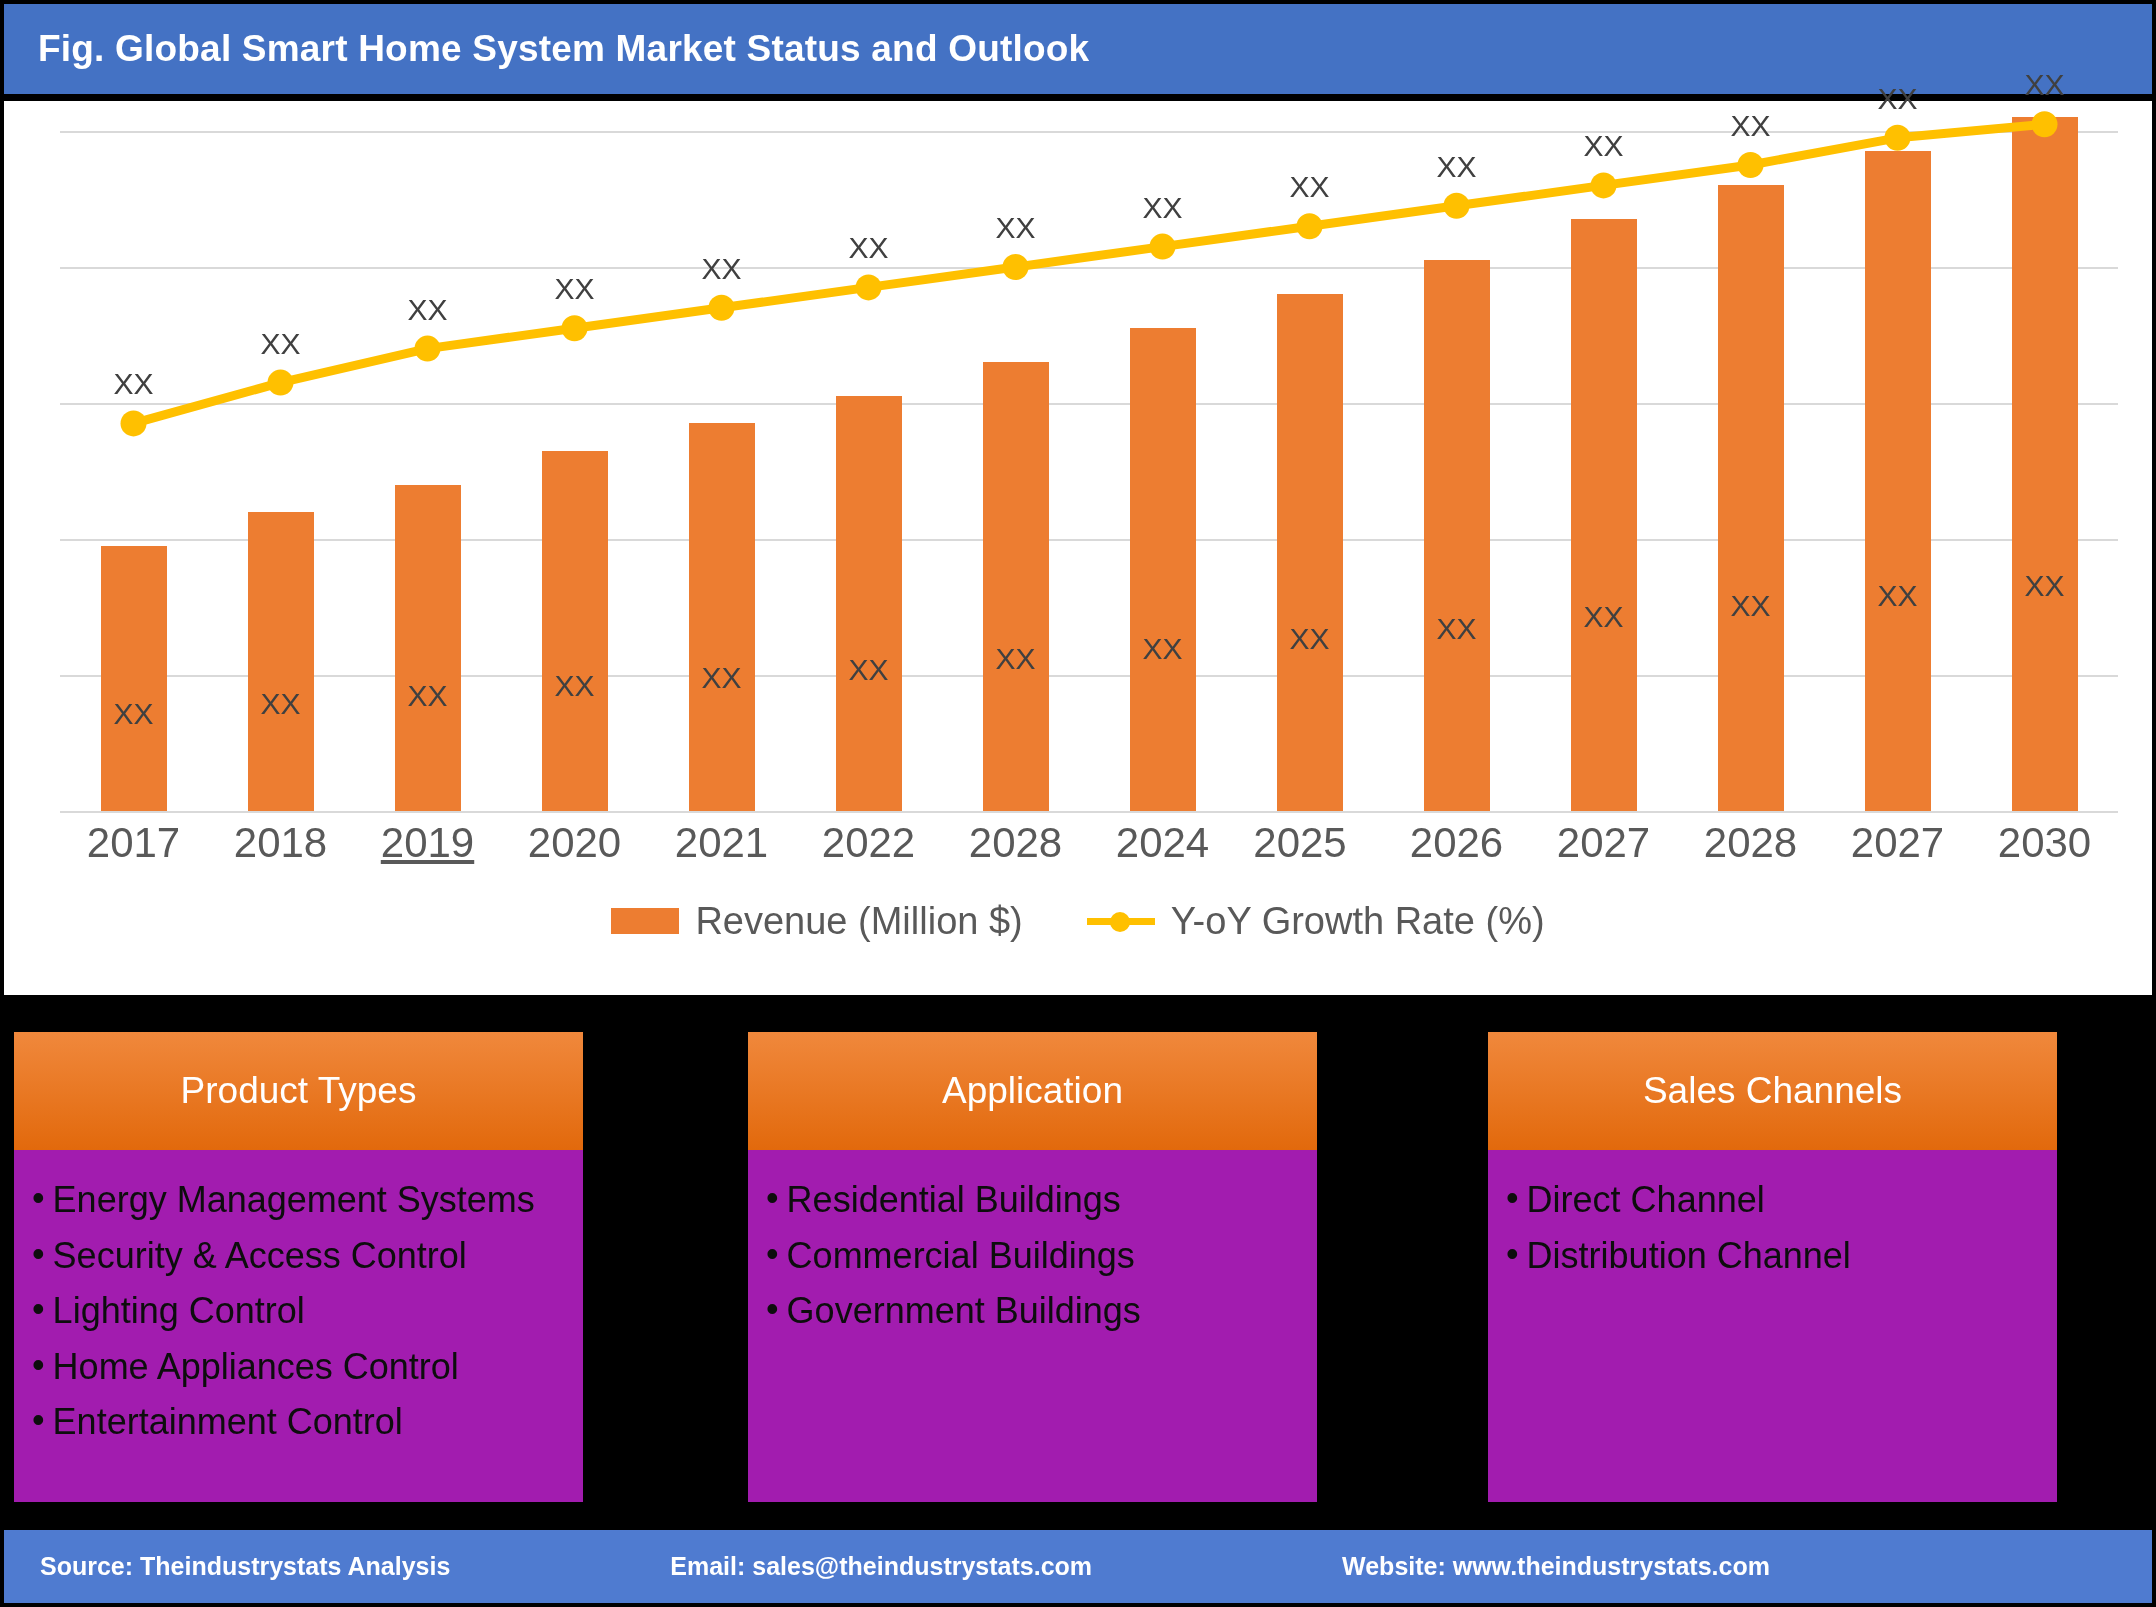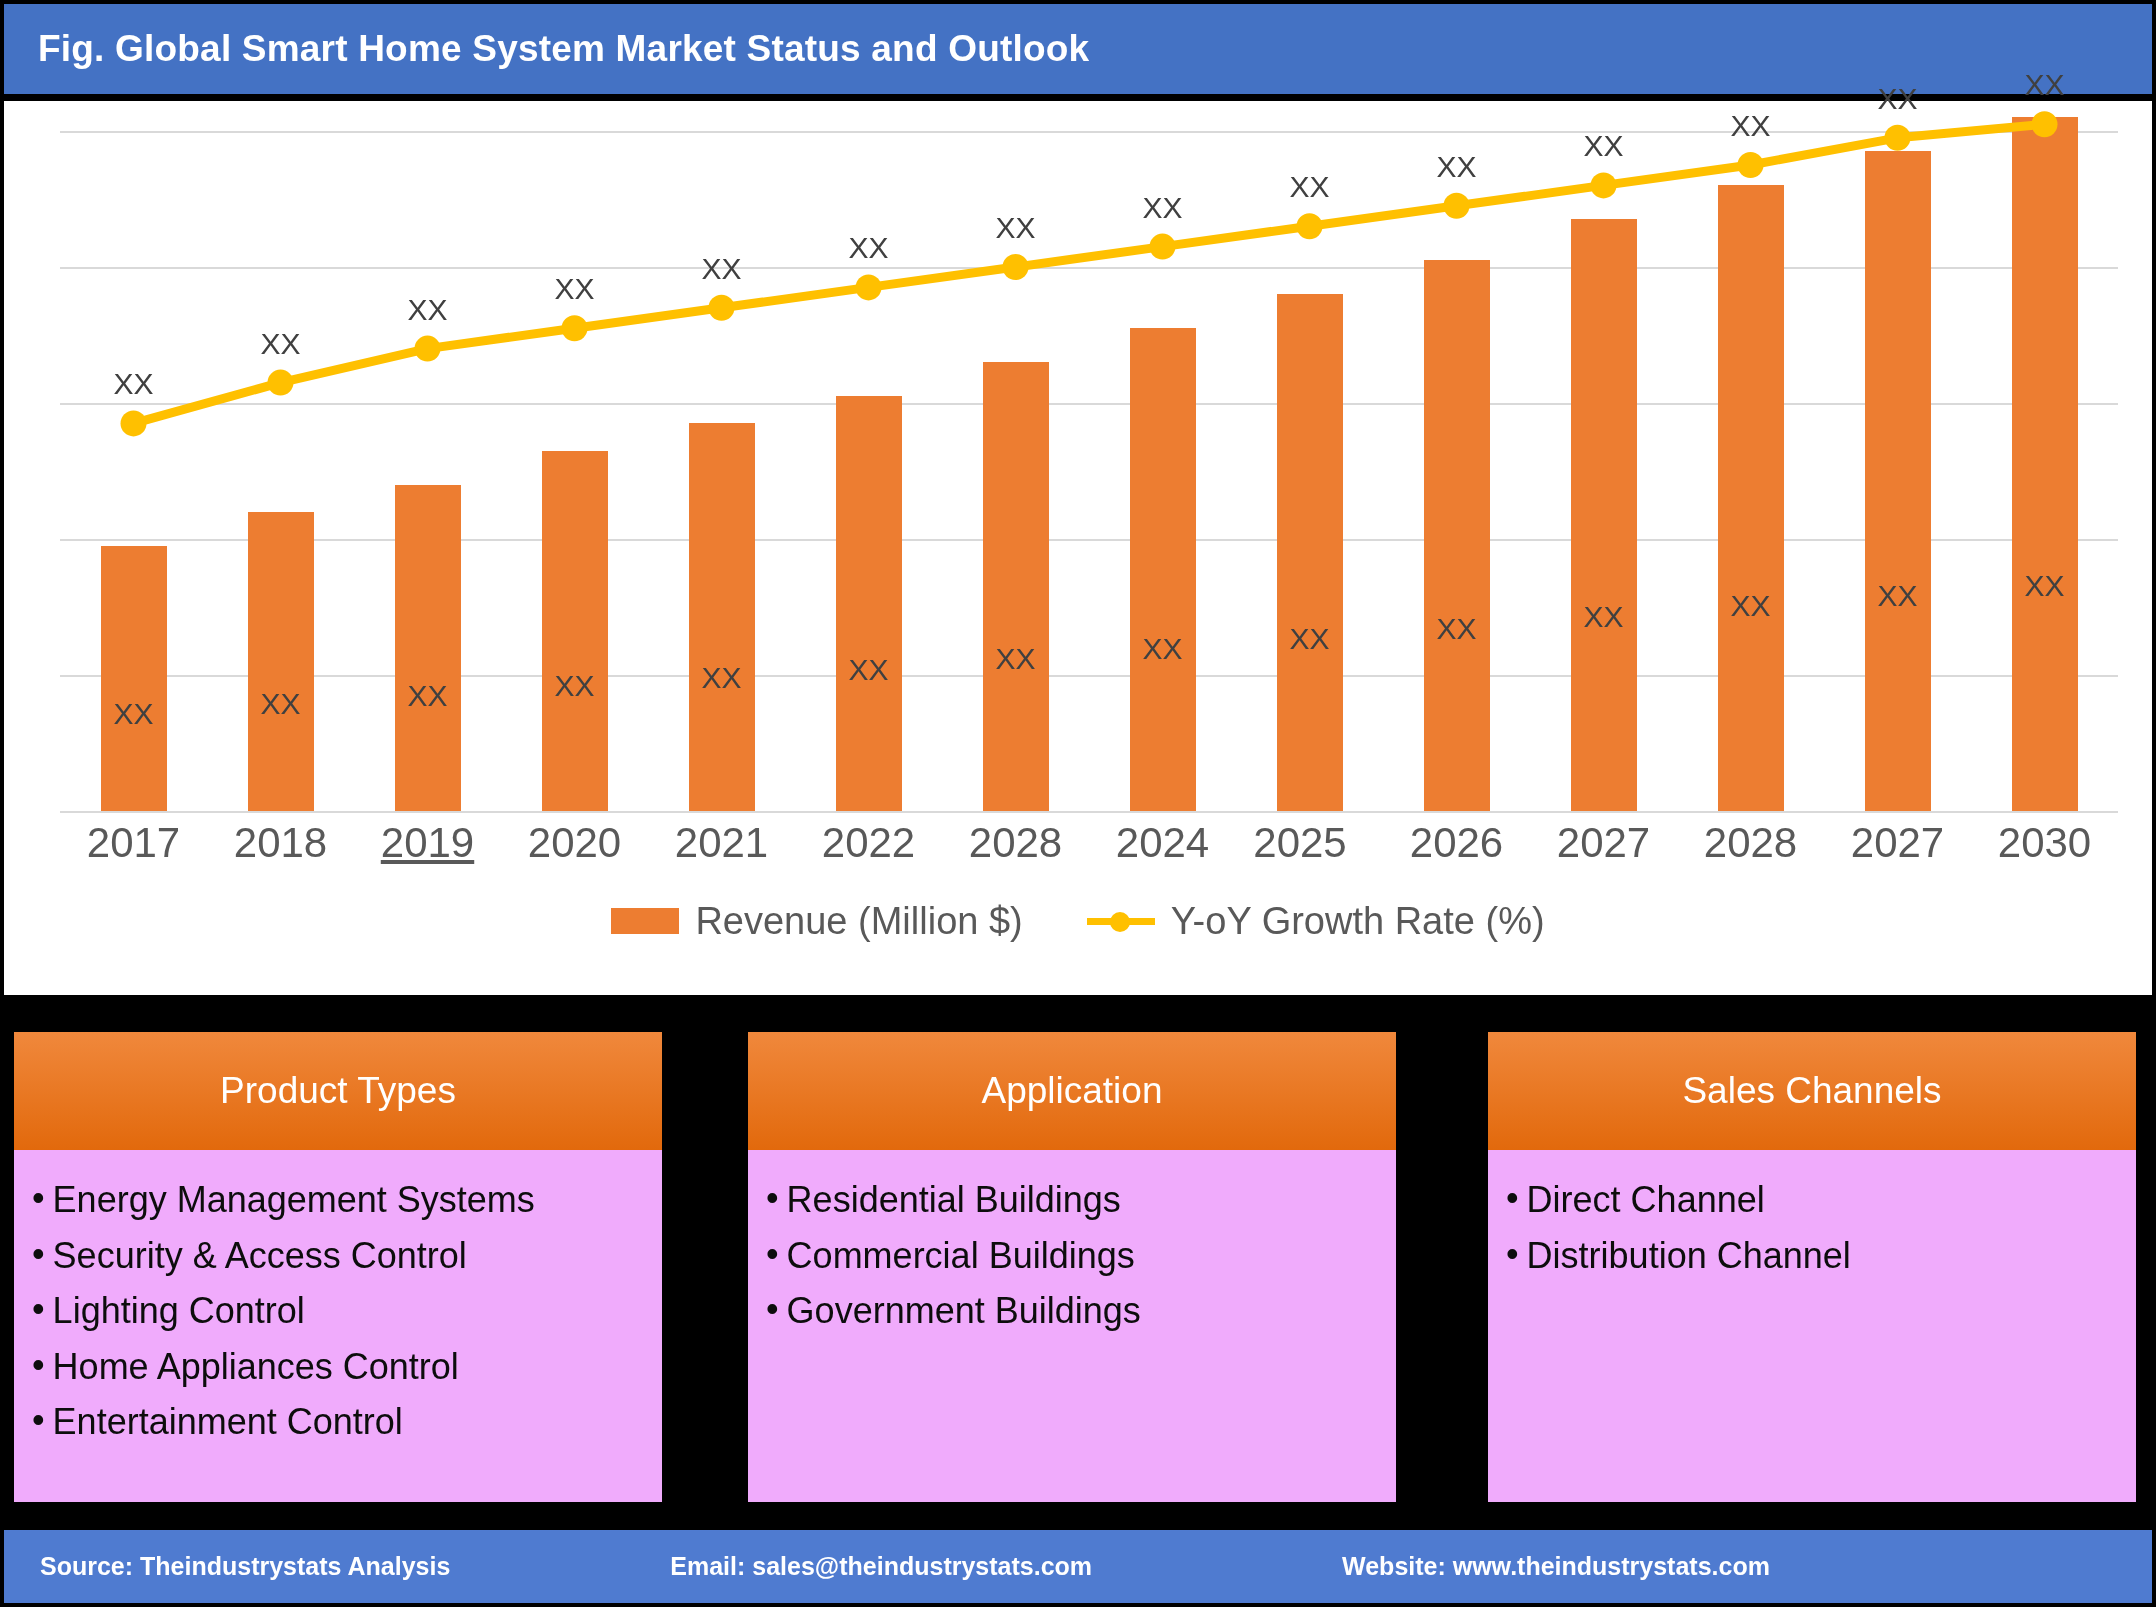--- a/index.html
+++ b/index.html
@@ -87,22 +87,22 @@
   }
   #wm-text{display:flex;flex-direction:column;}
   #wm-main{
     font-size:62px;font-weight:bold;color:#A9B6BF;line-height:1;white-space:nowrap;
   }
   #wm-sub{
     font-size:23px;color:#BCC6CD;letter-spacing:13px;margin-top:14px;white-space:nowrap;
   }
   
   .panel{
-    position:absolute;top:1032px;width:648px;height:470px;
-    background:#f0abfc;
+    position:absolute;top:1032px;width:569px;height:470px;
+    background:#a21caf;
   }
   .panel-head{
     height:118px;
     background:linear-gradient(#F0883C,#E2690C);
     display:flex;align-items:center;justify-content:center;
   }
   .panel-head-text{
     color:#fff;font-size:37px;white-space:nowrap;
   }
   .panel-body{padding:30px 0 0 18px;}

